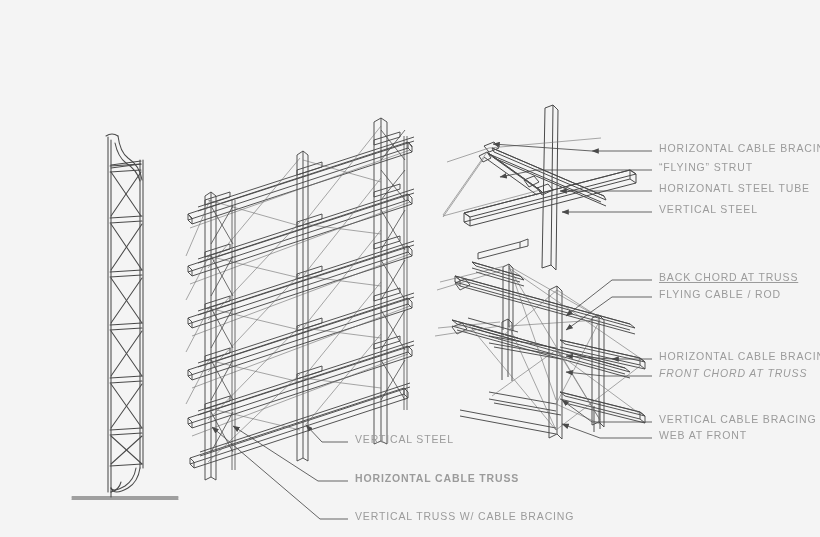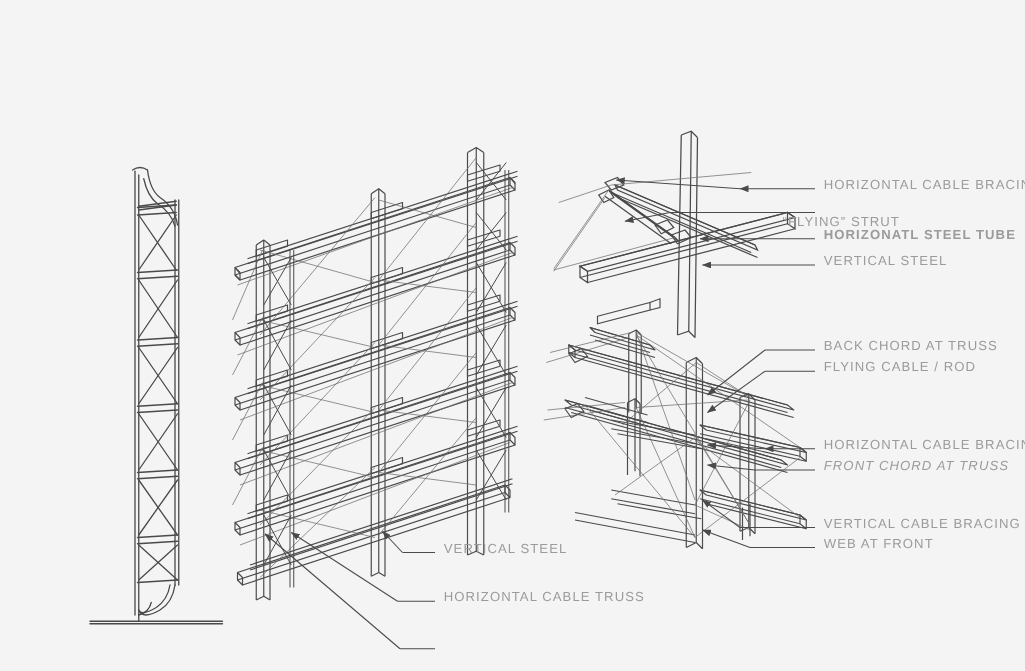--- a/index.html
+++ b/index.html
@@ -442,27 +442,28 @@
 
       <line x1="348" y1="481" x2="318" y2="481"></line>
       <line x1="318" y1="481" x2="233" y2="426" marker-end="url(#arw)"></line>
 
       <line x1="348" y1="519" x2="320" y2="519"></line>
       <line x1="320" y1="519" x2="212" y2="427" marker-end="url(#arw)"></line>
     </g>
   </svg>
 
   <div class="label" style="left:659px; top:143px;">HORIZONTAL CABLE BRACING</div>
-  <div class="label" style="left:626px; top:162px;margin-top:11px;">“FLYING” STRUT</div>
-  <div class="label" style="left:659px; top:183px;font-weight:bold;">HORIZONATL STEEL TUBE</div>
+  <div class="label" style="left:659px; top:162px;">“FLYING” STRUT</div>
+  <div class="label" style="left:659px; top:183px;">HORIZONATL STEEL TUBE</div>
   <div class="label" style="left:659px; top:204px;">VERTICAL STEEL</div>
 
-  <div class="label" style="left:659px; top:272px;">BACK CHORD AT TRUSS</div>
+  <div class="label" style="left:659px; top:272px;text-decoration:underline;">BACK CHORD AT TRUSS</div>
   <div class="label" style="left:659px; top:289px;">FLYING CABLE / ROD</div>
   <div class="label" style="left:659px; top:351px;">HORIZONTAL CABLE BRACING</div>
   <div class="label" style="left:659px; top:368px;font-style:italic;">FRONT CHORD AT TRUSS</div>
   <div class="label" style="left:659px; top:414px;text-align:center;">VERTICAL CABLE BRACING</div>
   <div class="label" style="left:659px; top:430px;">WEB AT FRONT</div>
 
   <div class="label" style="left:355px; top:434px;">VERTICAL STEEL</div>
-  <div class="label" style="left:355px; top:473px;">HORIZONTAL CABLE TRUSS</div>
+  <div class="label" style="left:355px; top:473px;font-weight:bold;">HORIZONTAL CABLE TRUSS</div>
+  <div class="label" style="left:355px; top:511px;">VERTICAL TRUSS W/ CABLE BRACING</div>
 
 </div>
 
 </body></html>

